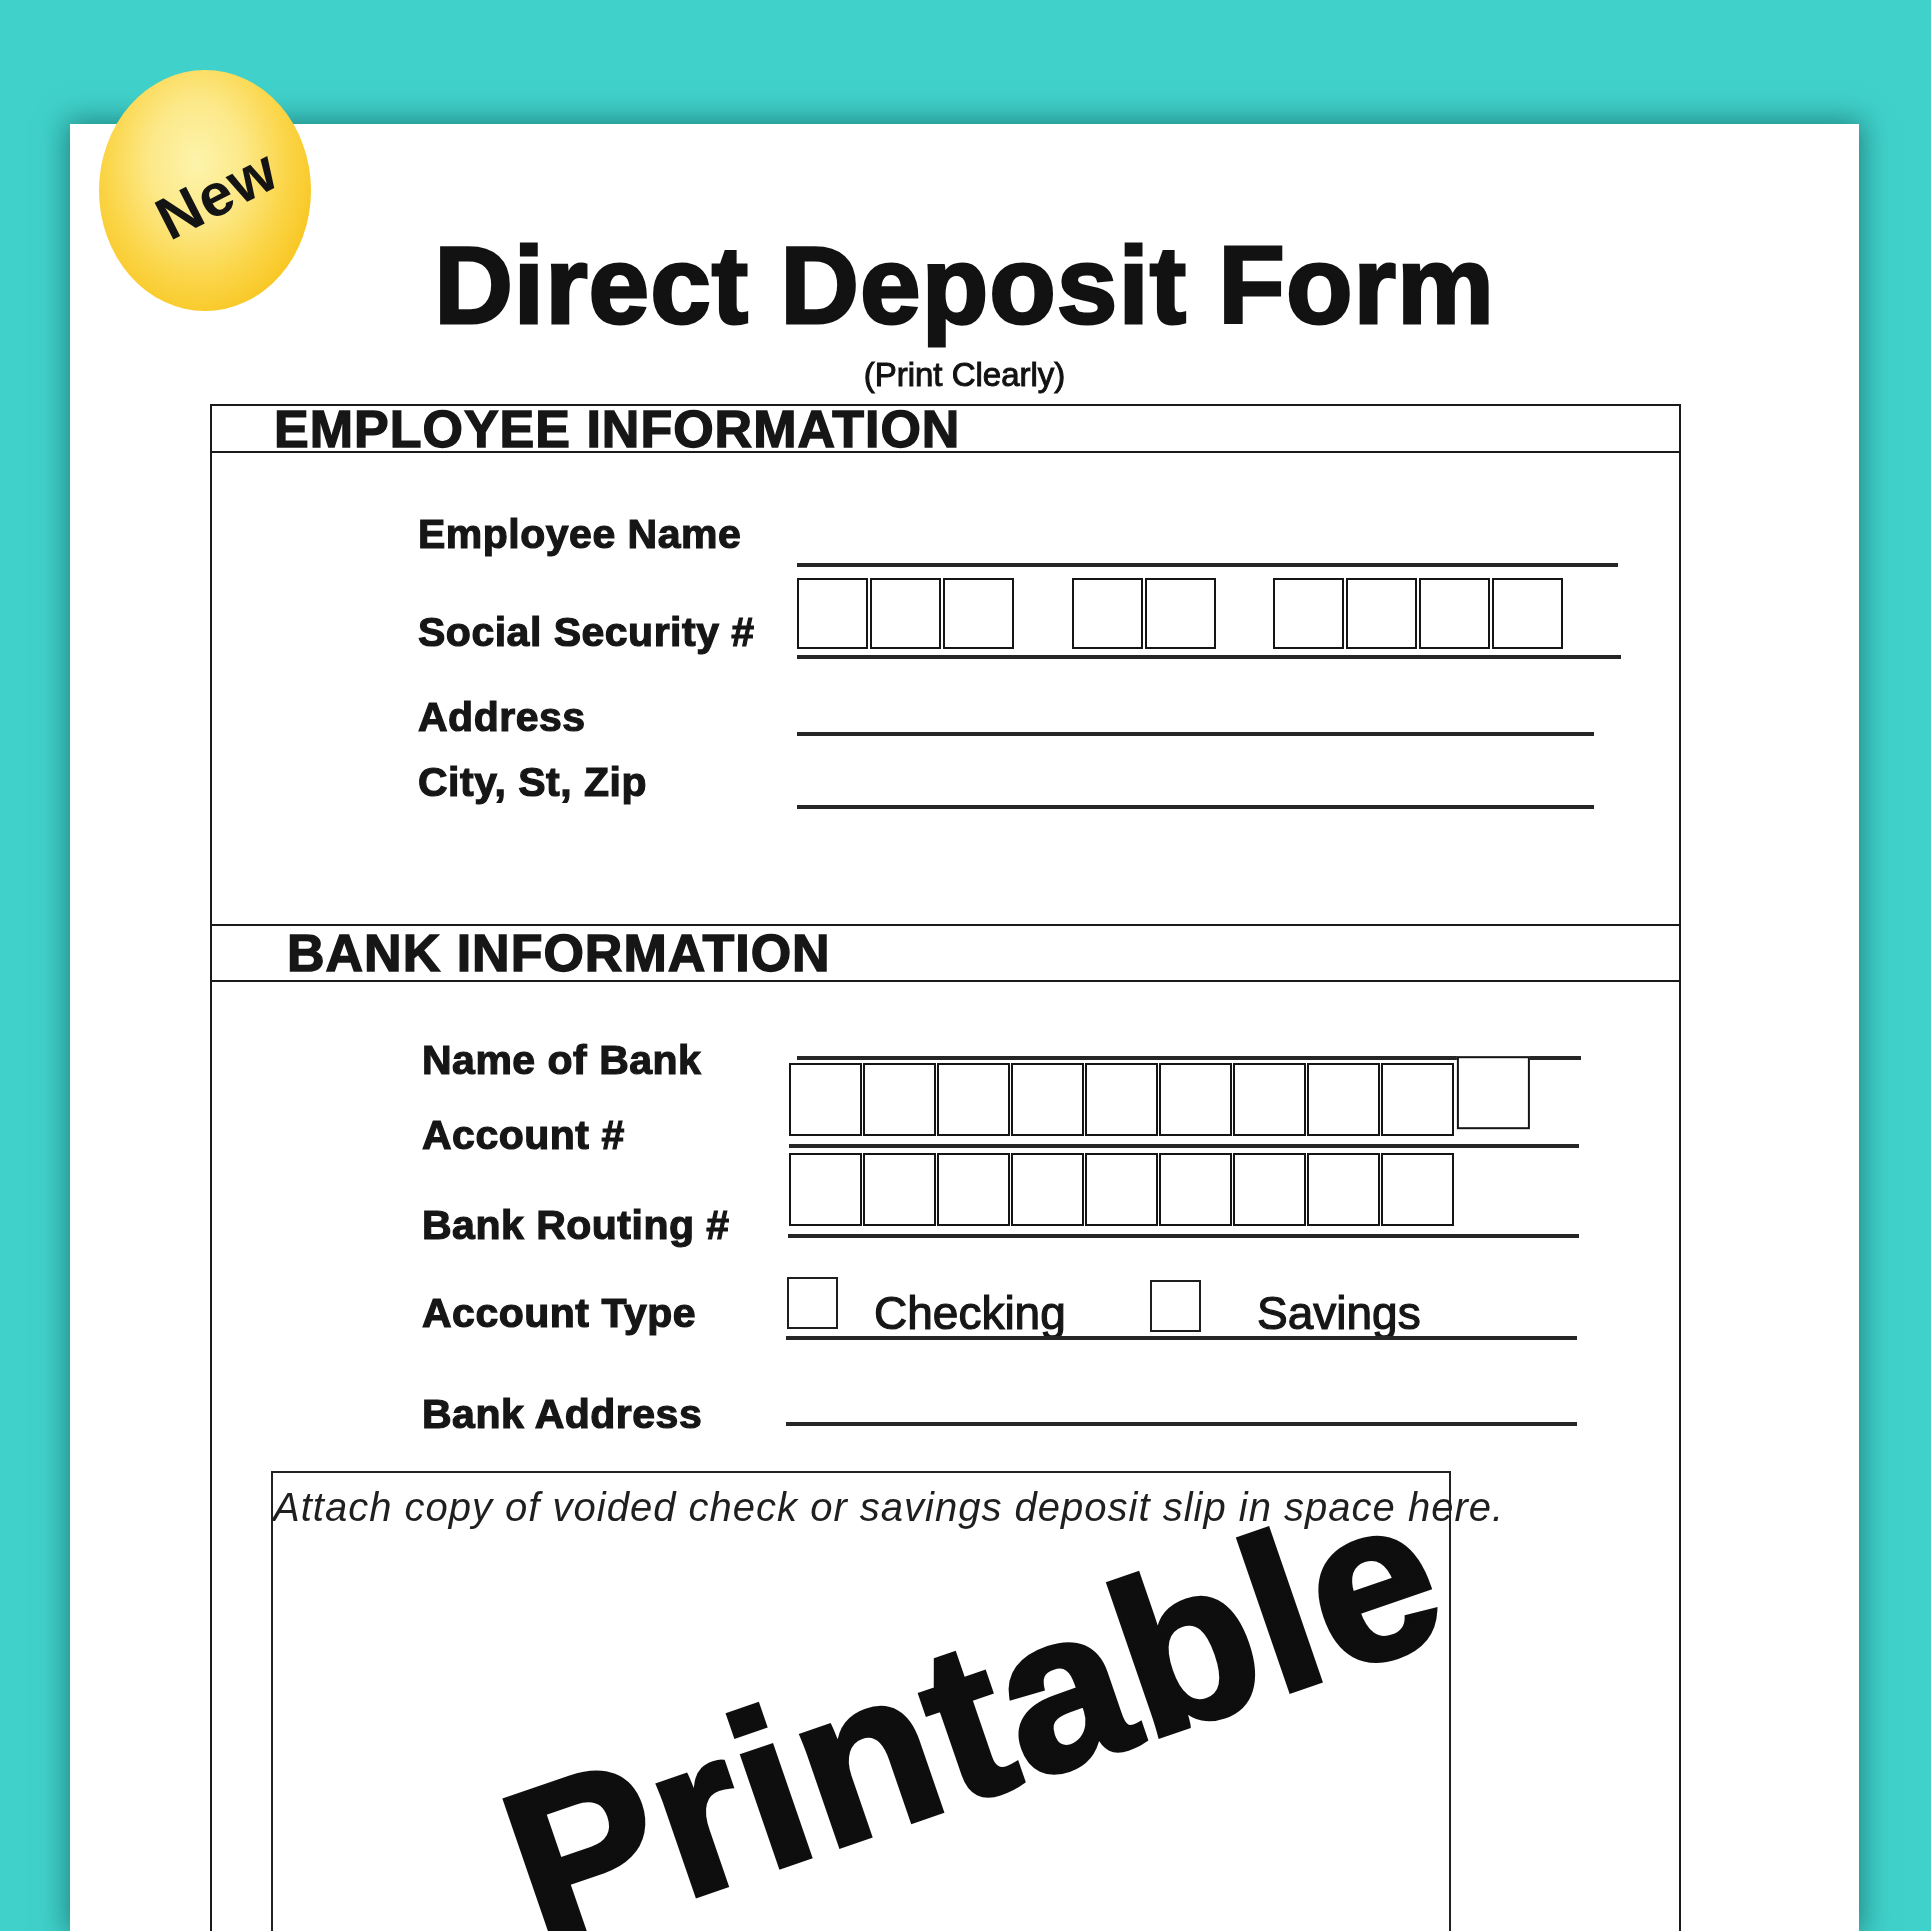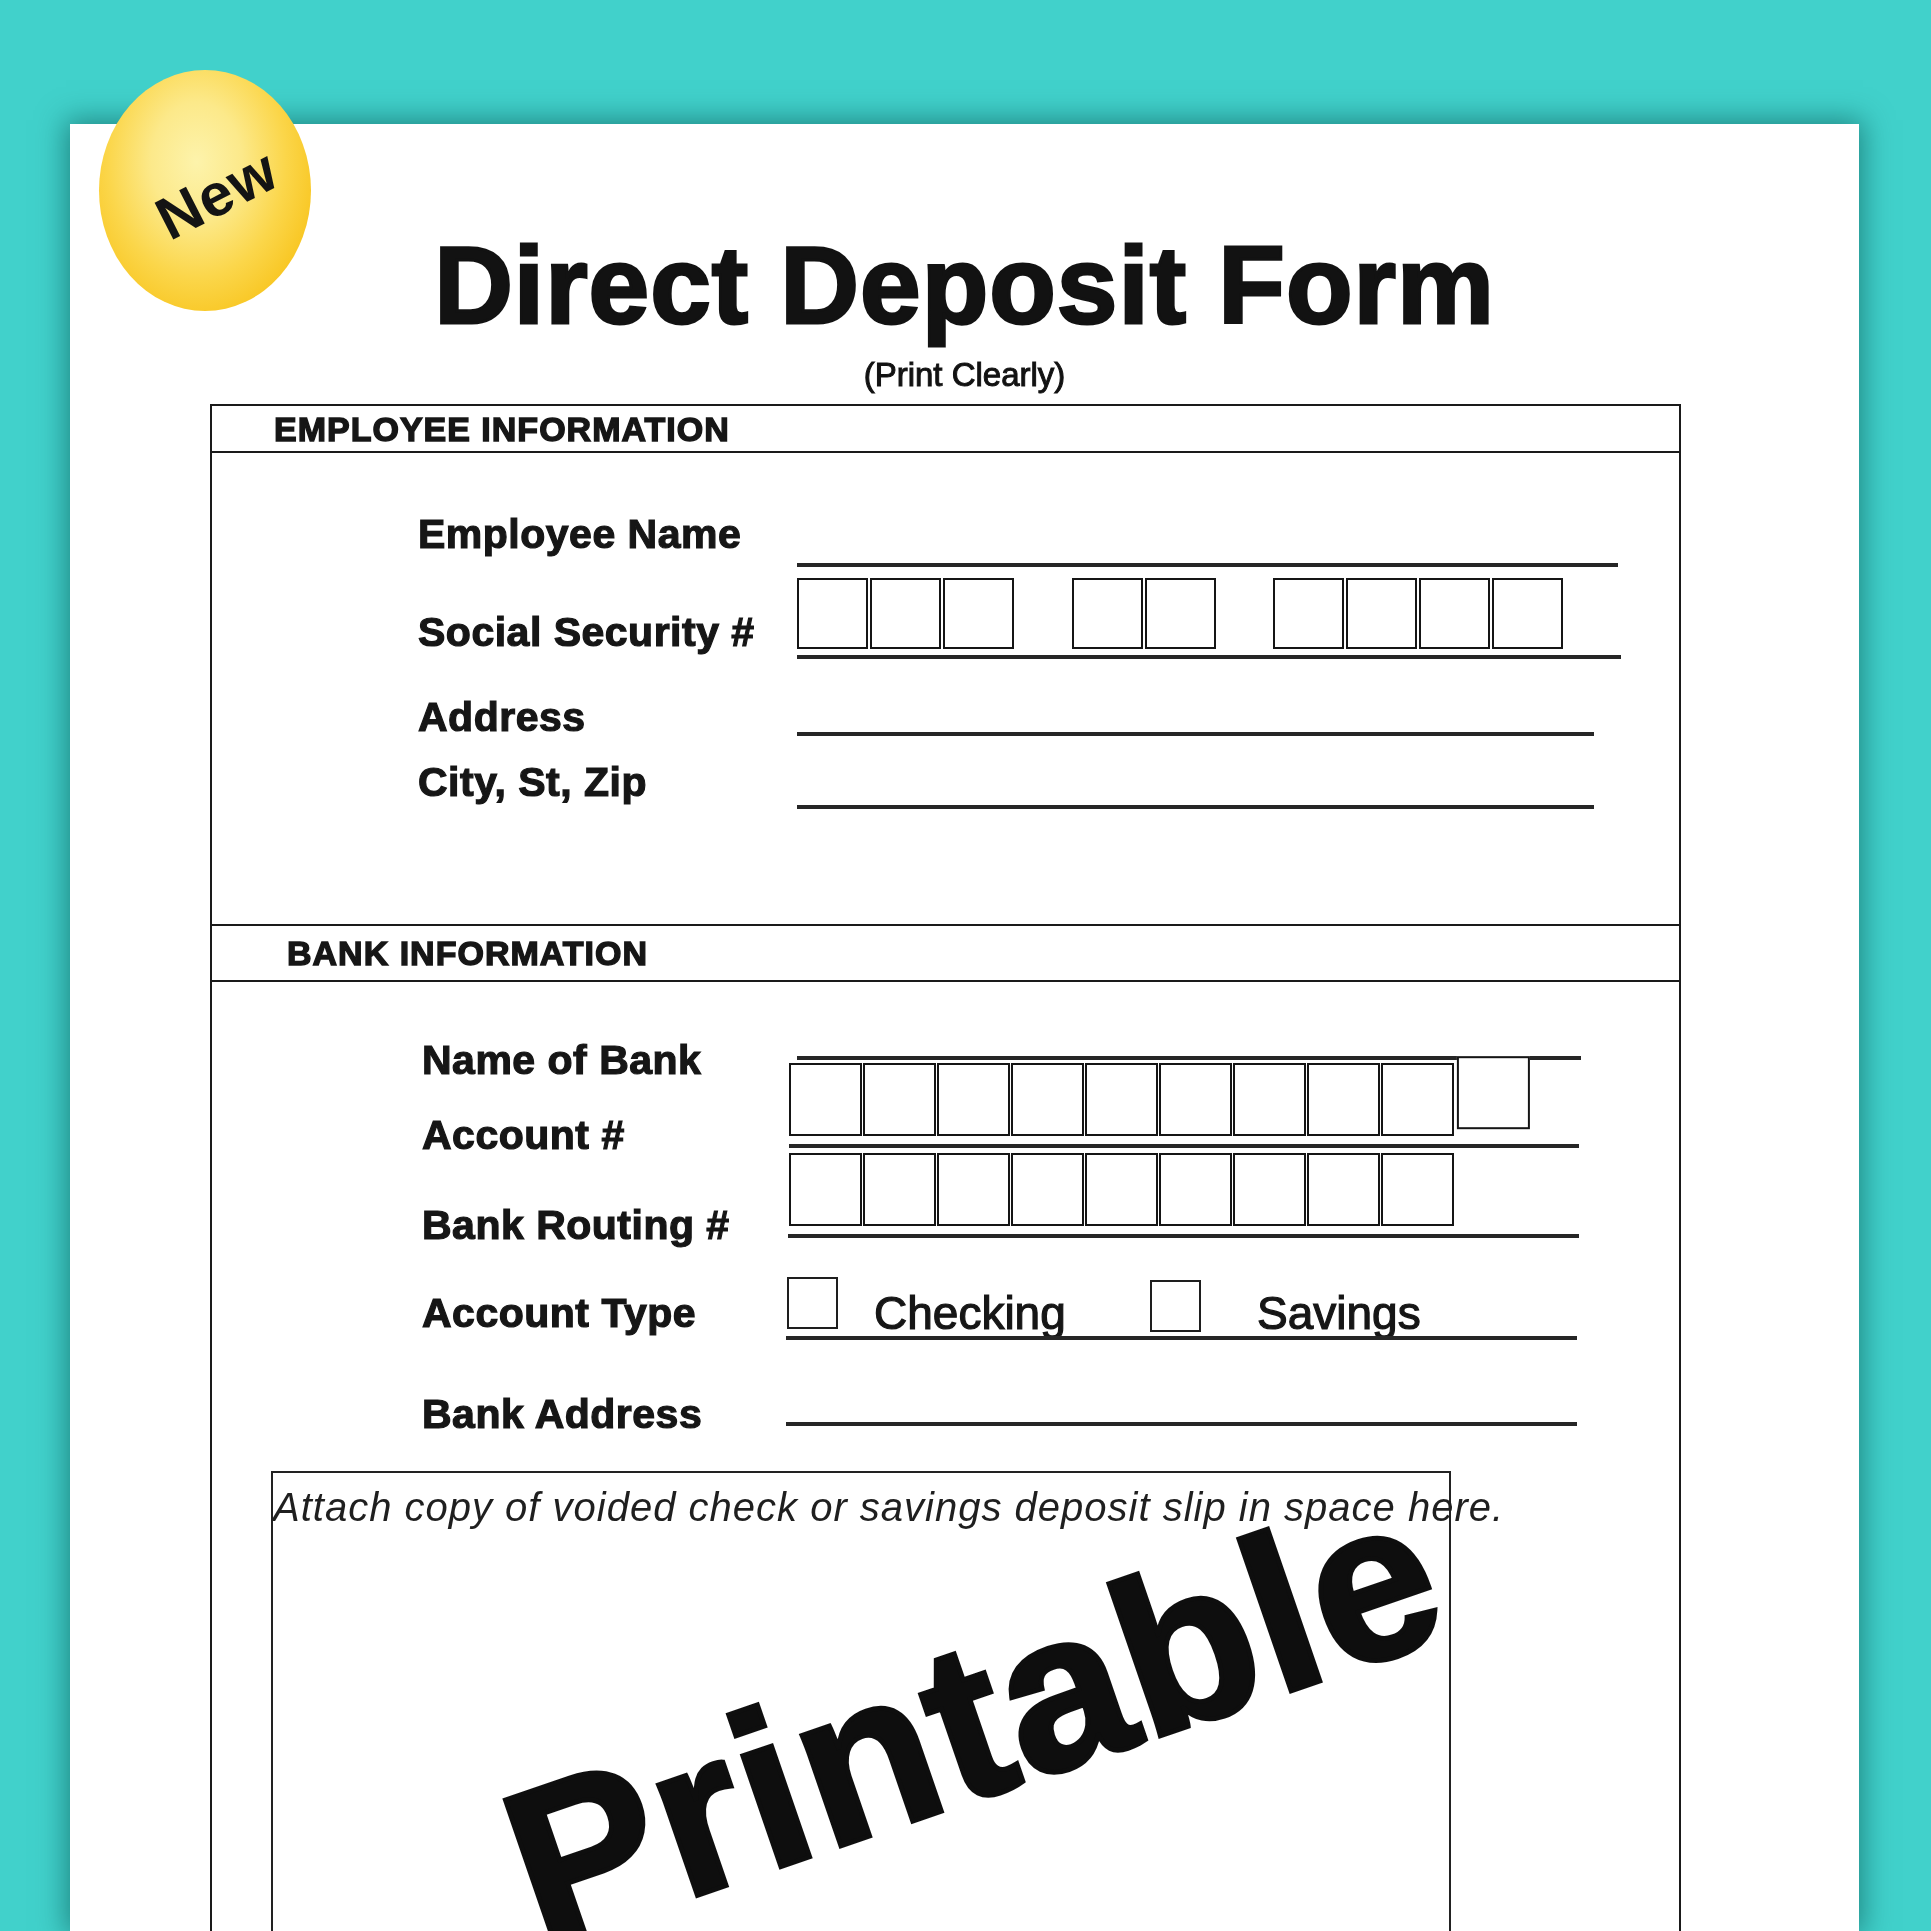--- a/index.html
+++ b/index.html
@@ -70,21 +70,21 @@
     position:absolute;left:0;right:0;top:0;height:47px;
     border-bottom:2.9px solid #1a1a1a;
   }
   .band-2{
     position:absolute;left:0;right:0;top:518px;height:58px;
     border-top:2.9px solid #1a1a1a;
     border-bottom:2.9px solid #1a1a1a;
   }
   .band-label{
     position:absolute;top:50%;transform:translateY(-50%);
-    font-size:34px;font-weight:700;
+    font-size:52px;font-weight:700;
     -webkit-text-stroke:1.4px currentColor;
     letter-spacing:1px;
     white-space:nowrap;
   }
   .band-1 .band-label{left:62px;}
   .band-2 .band-label{left:75px;}
   
   .lbl{
     position:absolute;
     transform:translateY(-50%);

